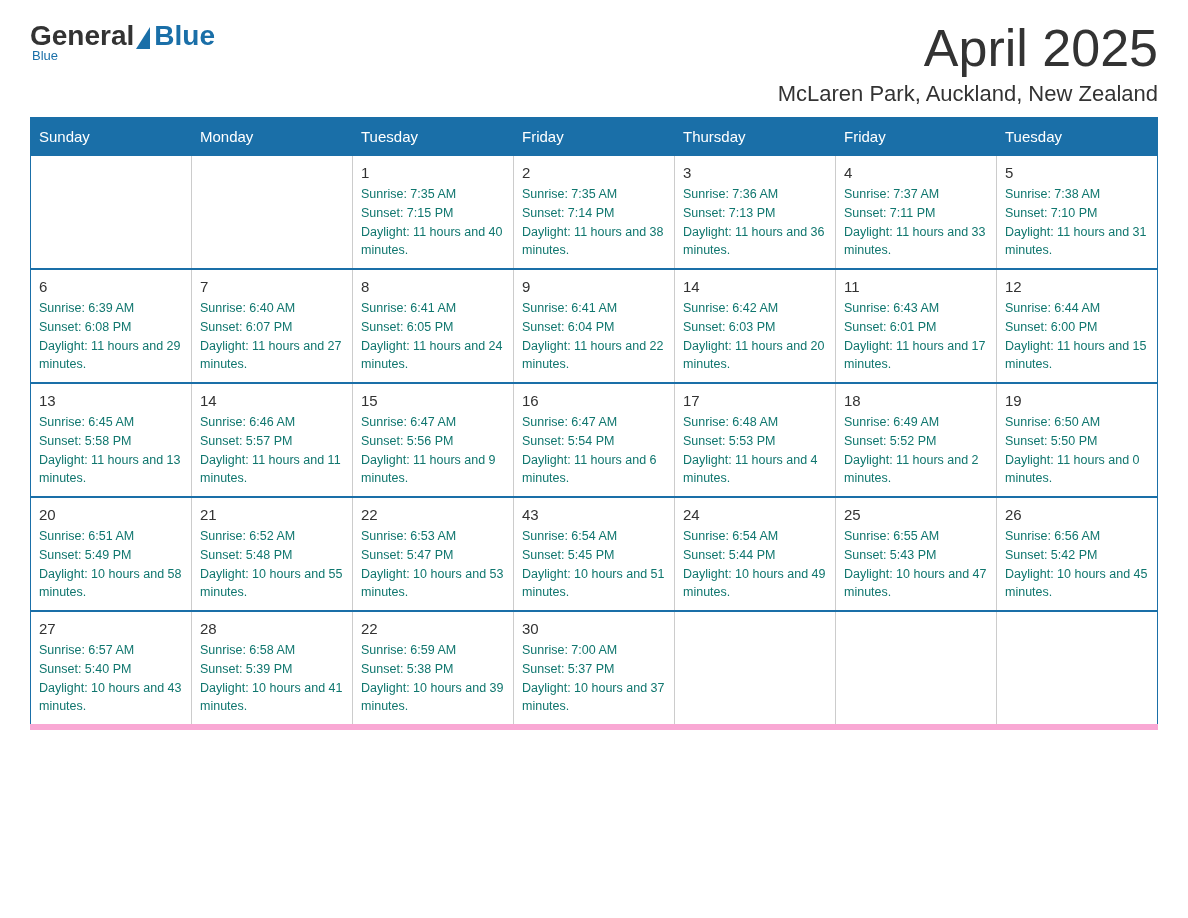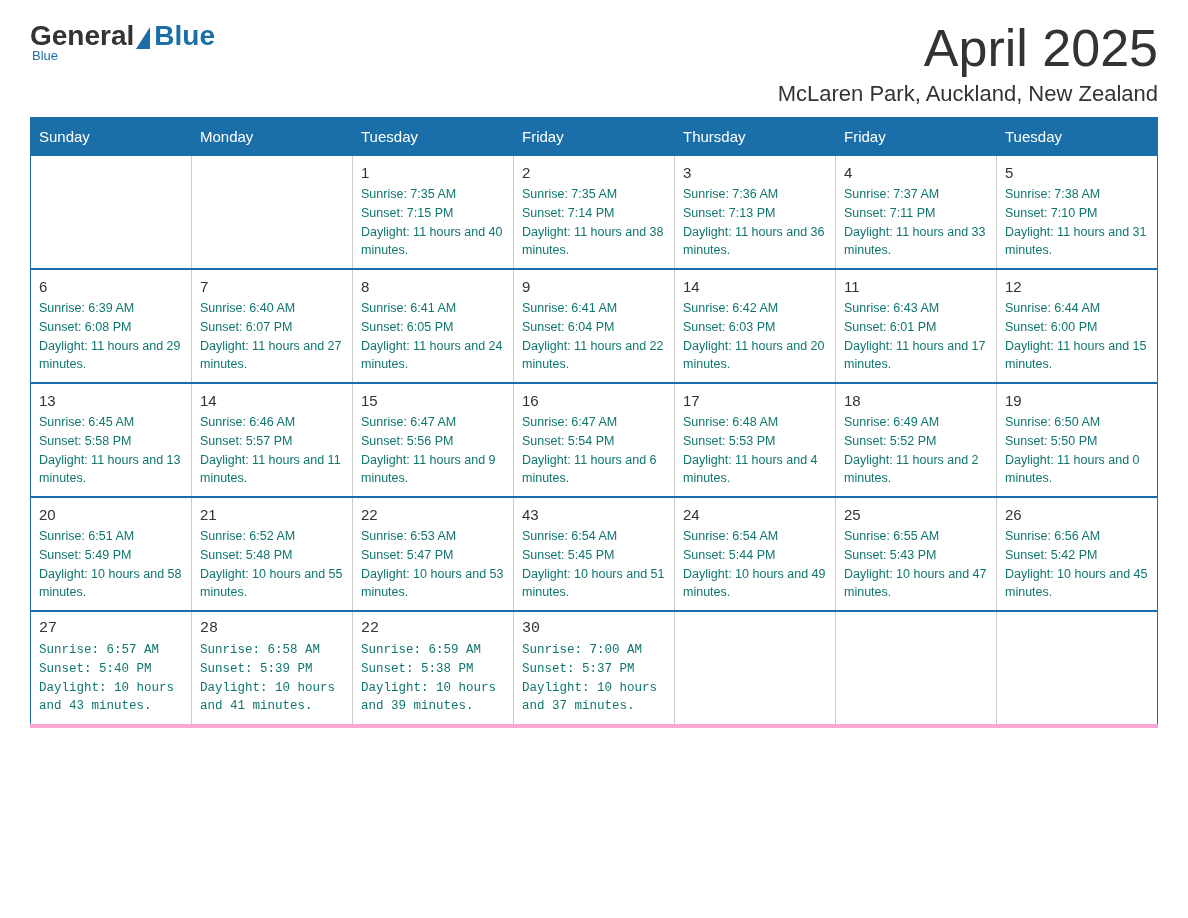--- a/index.html
+++ b/index.html
@@ -106,22 +106,21 @@
       color: #333;
       margin-bottom: 4px;
       display: block;
     }
     .day-info {
       font-size: 12.5px;
       color: #0f766e;
       line-height: 1.5;
     }
     tbody tr:last-child {
-      border-bottom: 4px solid #f9a8d4;
-      font-family: Liberation Mono, monospace;
+      border-bottom: 6px solid #f9a8d4;
     }
   </style>
 </head>
 <body>
 
 <div class="header">
   <div class="logo">
     <div class="logo-top">
       <span class="logo-text-general">General</span>
       <div class="logo-triangle"></div>

